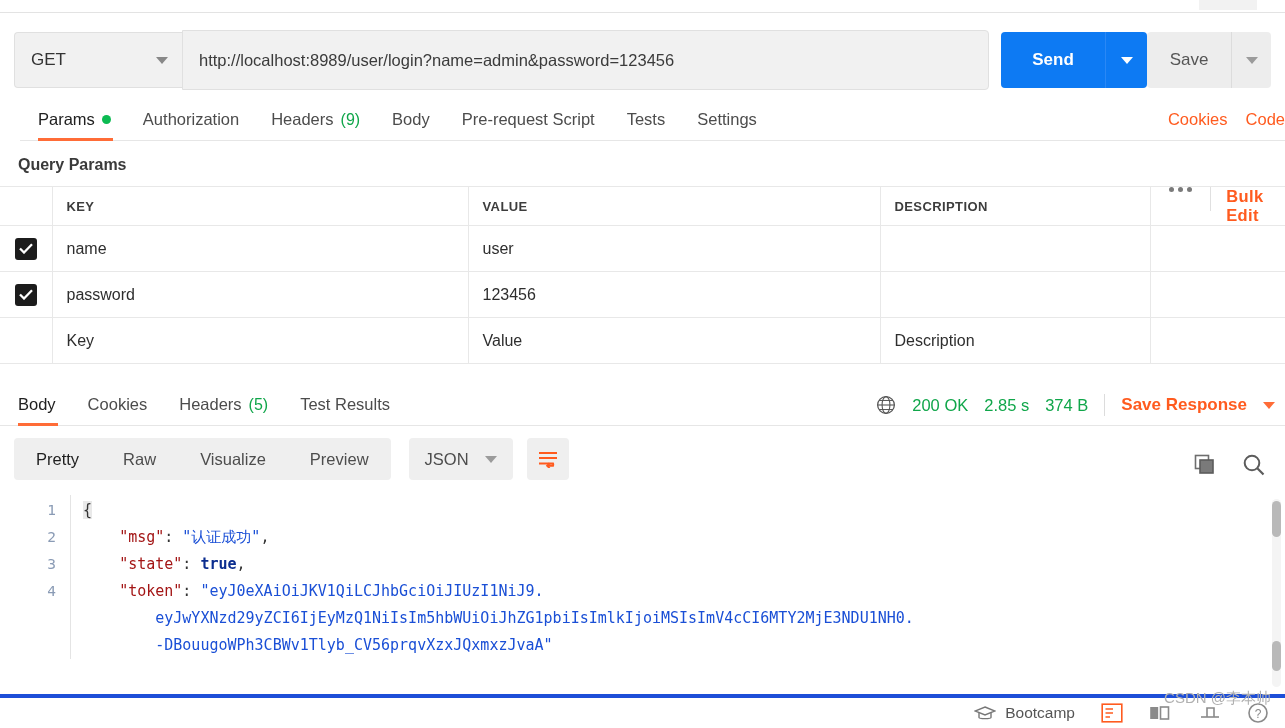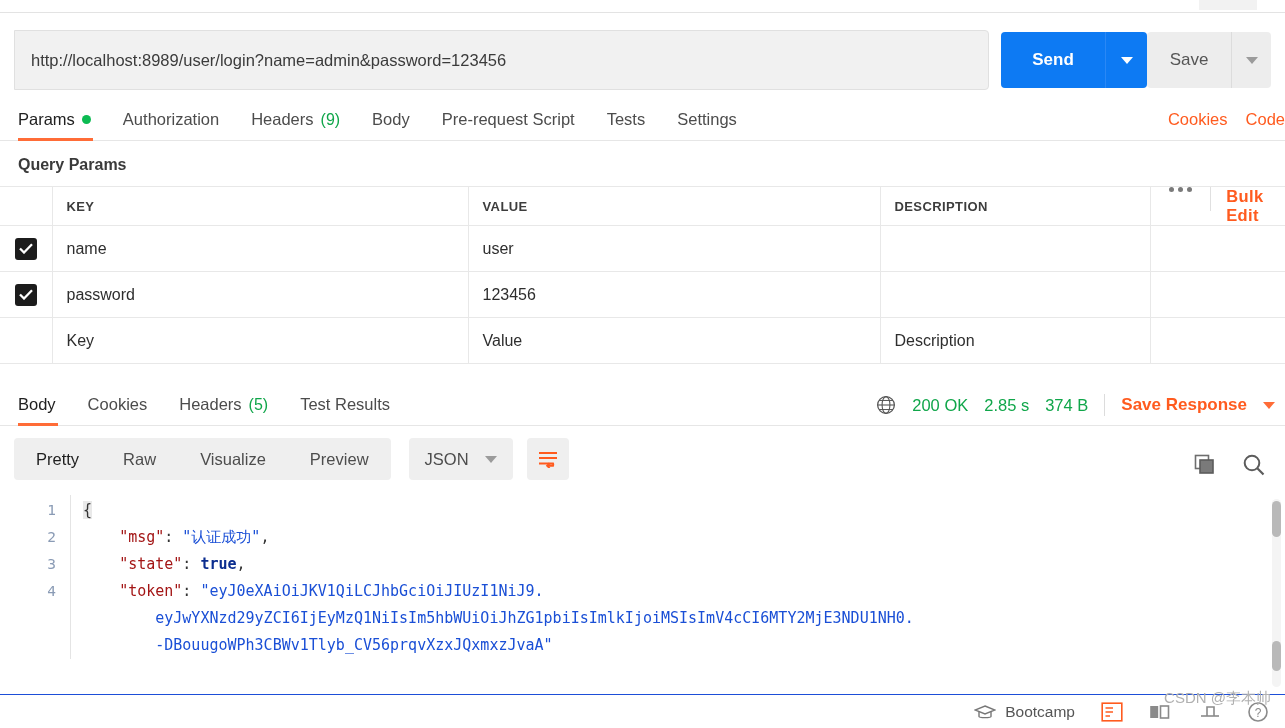--- a/index.html
+++ b/index.html
@@ -68,21 +68,21 @@
   }
   .save-caret {
     height:56px; width:40px; background:#ededed; border-radius:0 4px 4px 0;
     display:flex; align-items:center; justify-content:center; cursor:pointer;
     border-left:1px solid #dcdcdc;
   }
 
   
   .req-tabs {
     display:flex; align-items:flex-end; position:relative;
-    padding: 0 14px; height:44px; border-bottom:1px solid #e6e6e6;
+    padding: 0 14px; height:44px; border-bottom:1px solid #e6e6e6;margin-left:20px;
   }
   .rtab {
     font-size:16.5px; color:#4c4c4c; padding: 0 16px 11px 16px;
     cursor:pointer; position:relative; display:flex; align-items:center; gap:7px;
     white-space:nowrap;
   }
   .rtab:first-child { padding-left:4px; }
   .rtab.active { color:#212121; }
   .rtab.active::after {
     content:""; position:absolute; left:4px; right:14px; bottom:-1px; height:3px; background:#ff6c37;
@@ -174,38 +174,42 @@
   .v-scroll {
     position:absolute; right:4px; top:4px; width:9px; height:188px; background:#f4f4f4;
     border-radius:5px;
   }
   .v-scroll .thumb-a { position:absolute; left:0; top:2px; width:9px; height:36px; background:#b9b9b9; border-radius:5px; }
   .v-scroll .thumb-b { position:absolute; left:0; bottom:16px; width:9px; height:30px; background:#b9b9b9; border-radius:5px; }
 
   
   .bottom-bar {
     position:absolute; left:0; right:0; bottom:0; height:34px;
-    border-top:1px solid #1d4ed8; background:#fff;
+    border-top:4px solid #1d4ed8; background:#fff;
     display:flex; align-items:center; justify-content:flex-end; gap:26px; padding-right:16px;
   }
   .bc-item { display:flex; align-items:center; gap:9px; color:#555; font-size:15.5px; cursor:pointer; }
   .watermark {
     position:absolute; right:14px; bottom:20px; color:#b0b0b0; font-size:15px;
     pointer-events:none; white-space:nowrap;
   }
 </style>
 </head>
 <body>
 
 <div class="top-sliver">
   <div class="tab-ghost"></div>
 </div>
 <div class="top-rule"></div>
 
 <div class="urlbar">
+  <div class="method-select">
+    <span>GET</span>
+    <span class="caret-down"></span>
+  </div>
   <input class="url-input" type="text" value="http://localhost:8989/user/login?name=admin&amp;password=123456" style="">
   <div class="send-wrap">
     <button class="send-btn">Send</button>
     <div class="send-caret">
       <span class="caret-down white"></span>
     </div>
   </div>
   <div class="save-wrap">
     <button class="save-btn">Save</button>
     <div class="save-caret">

